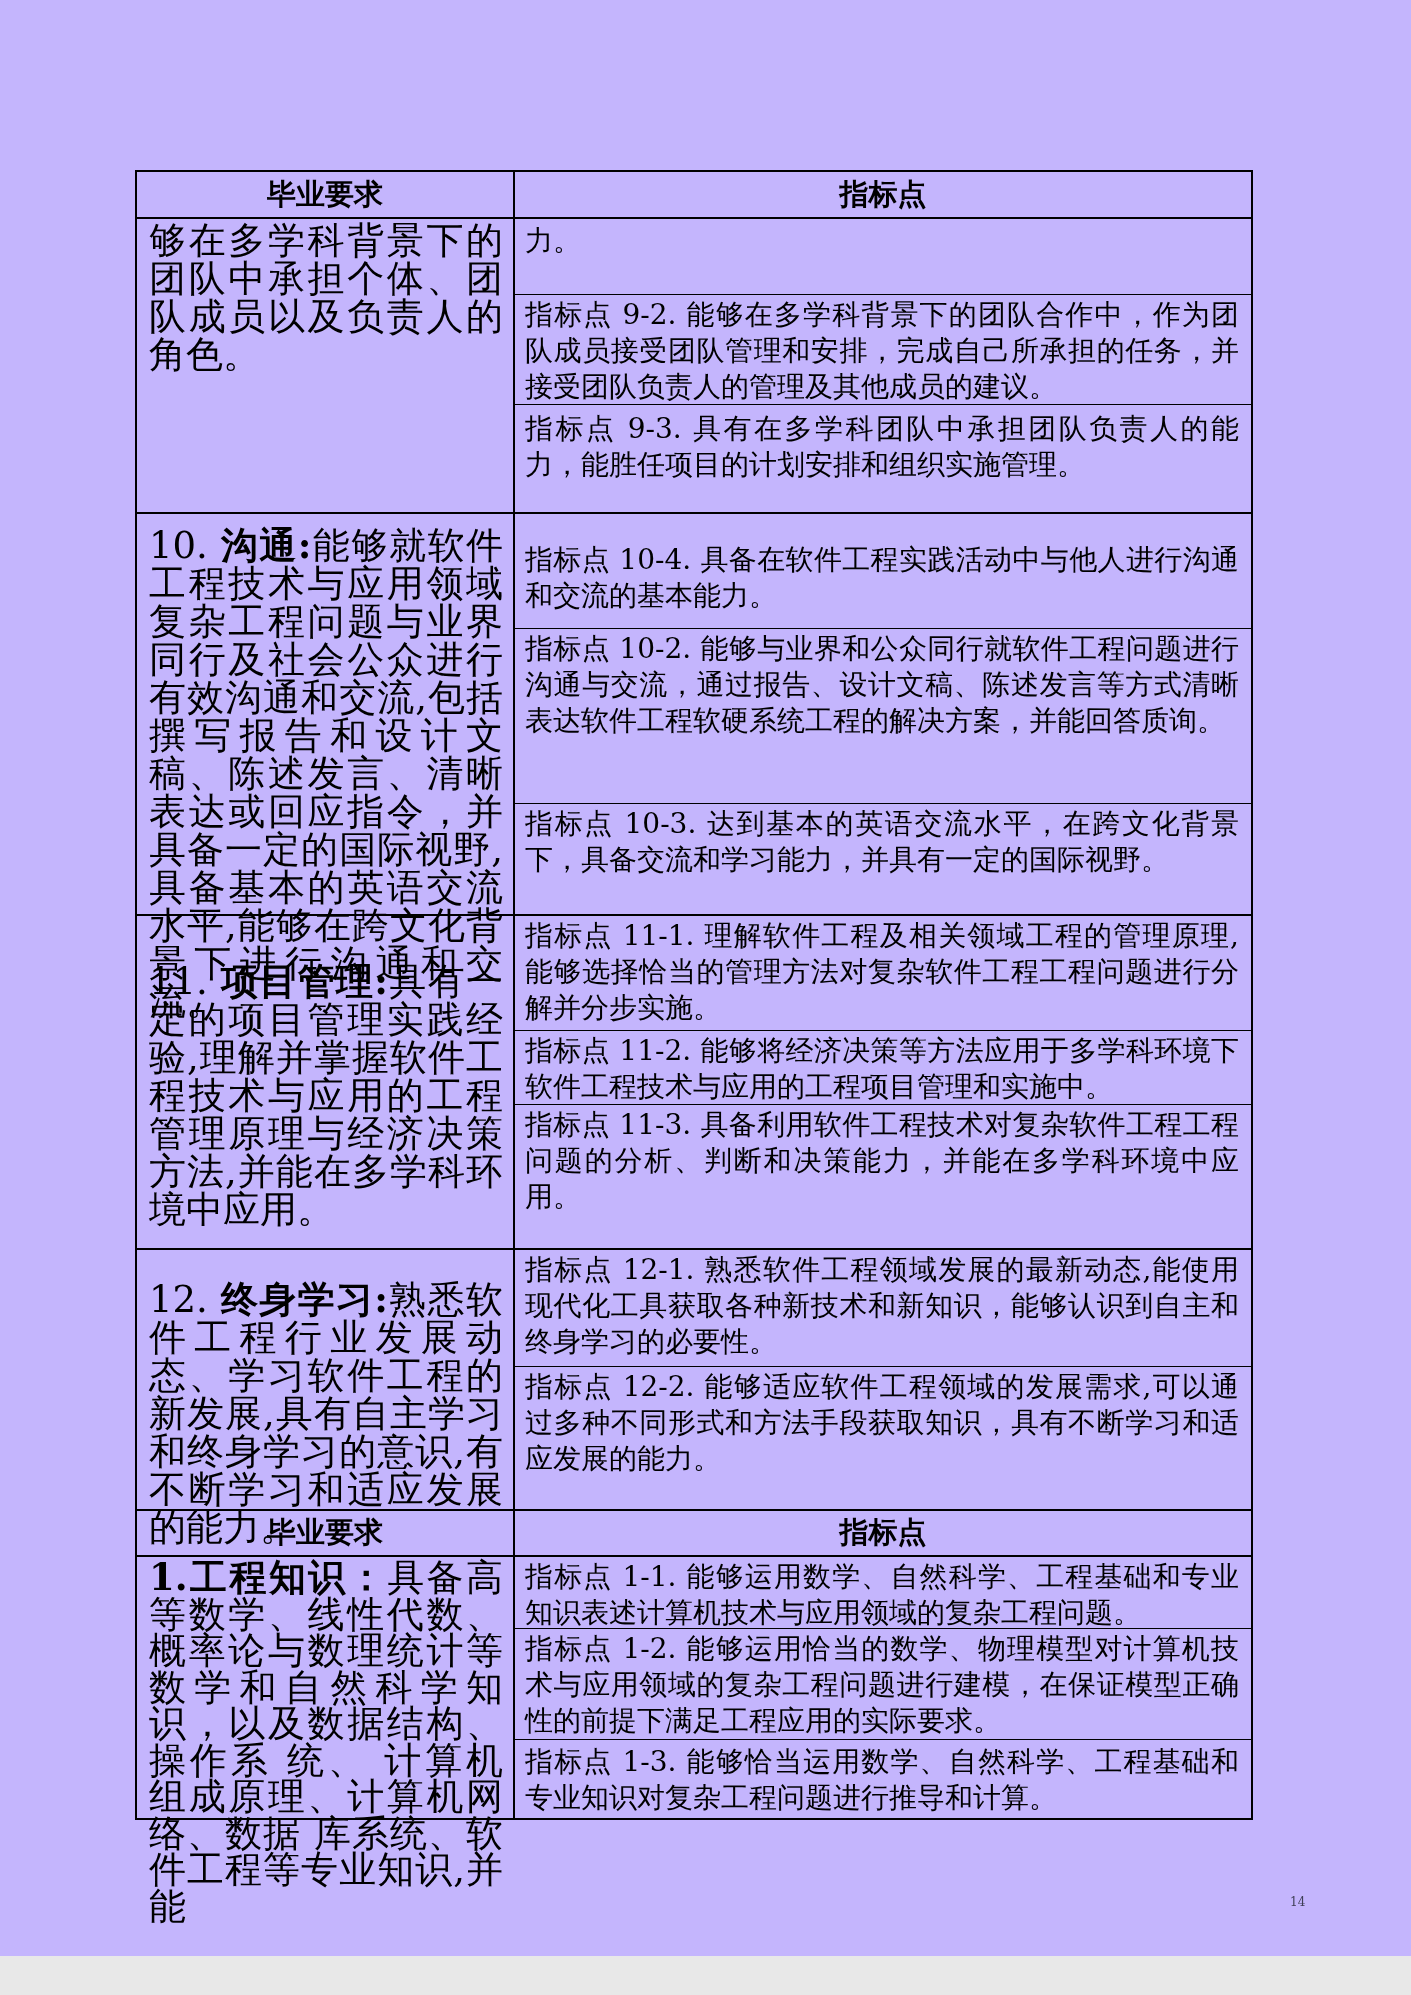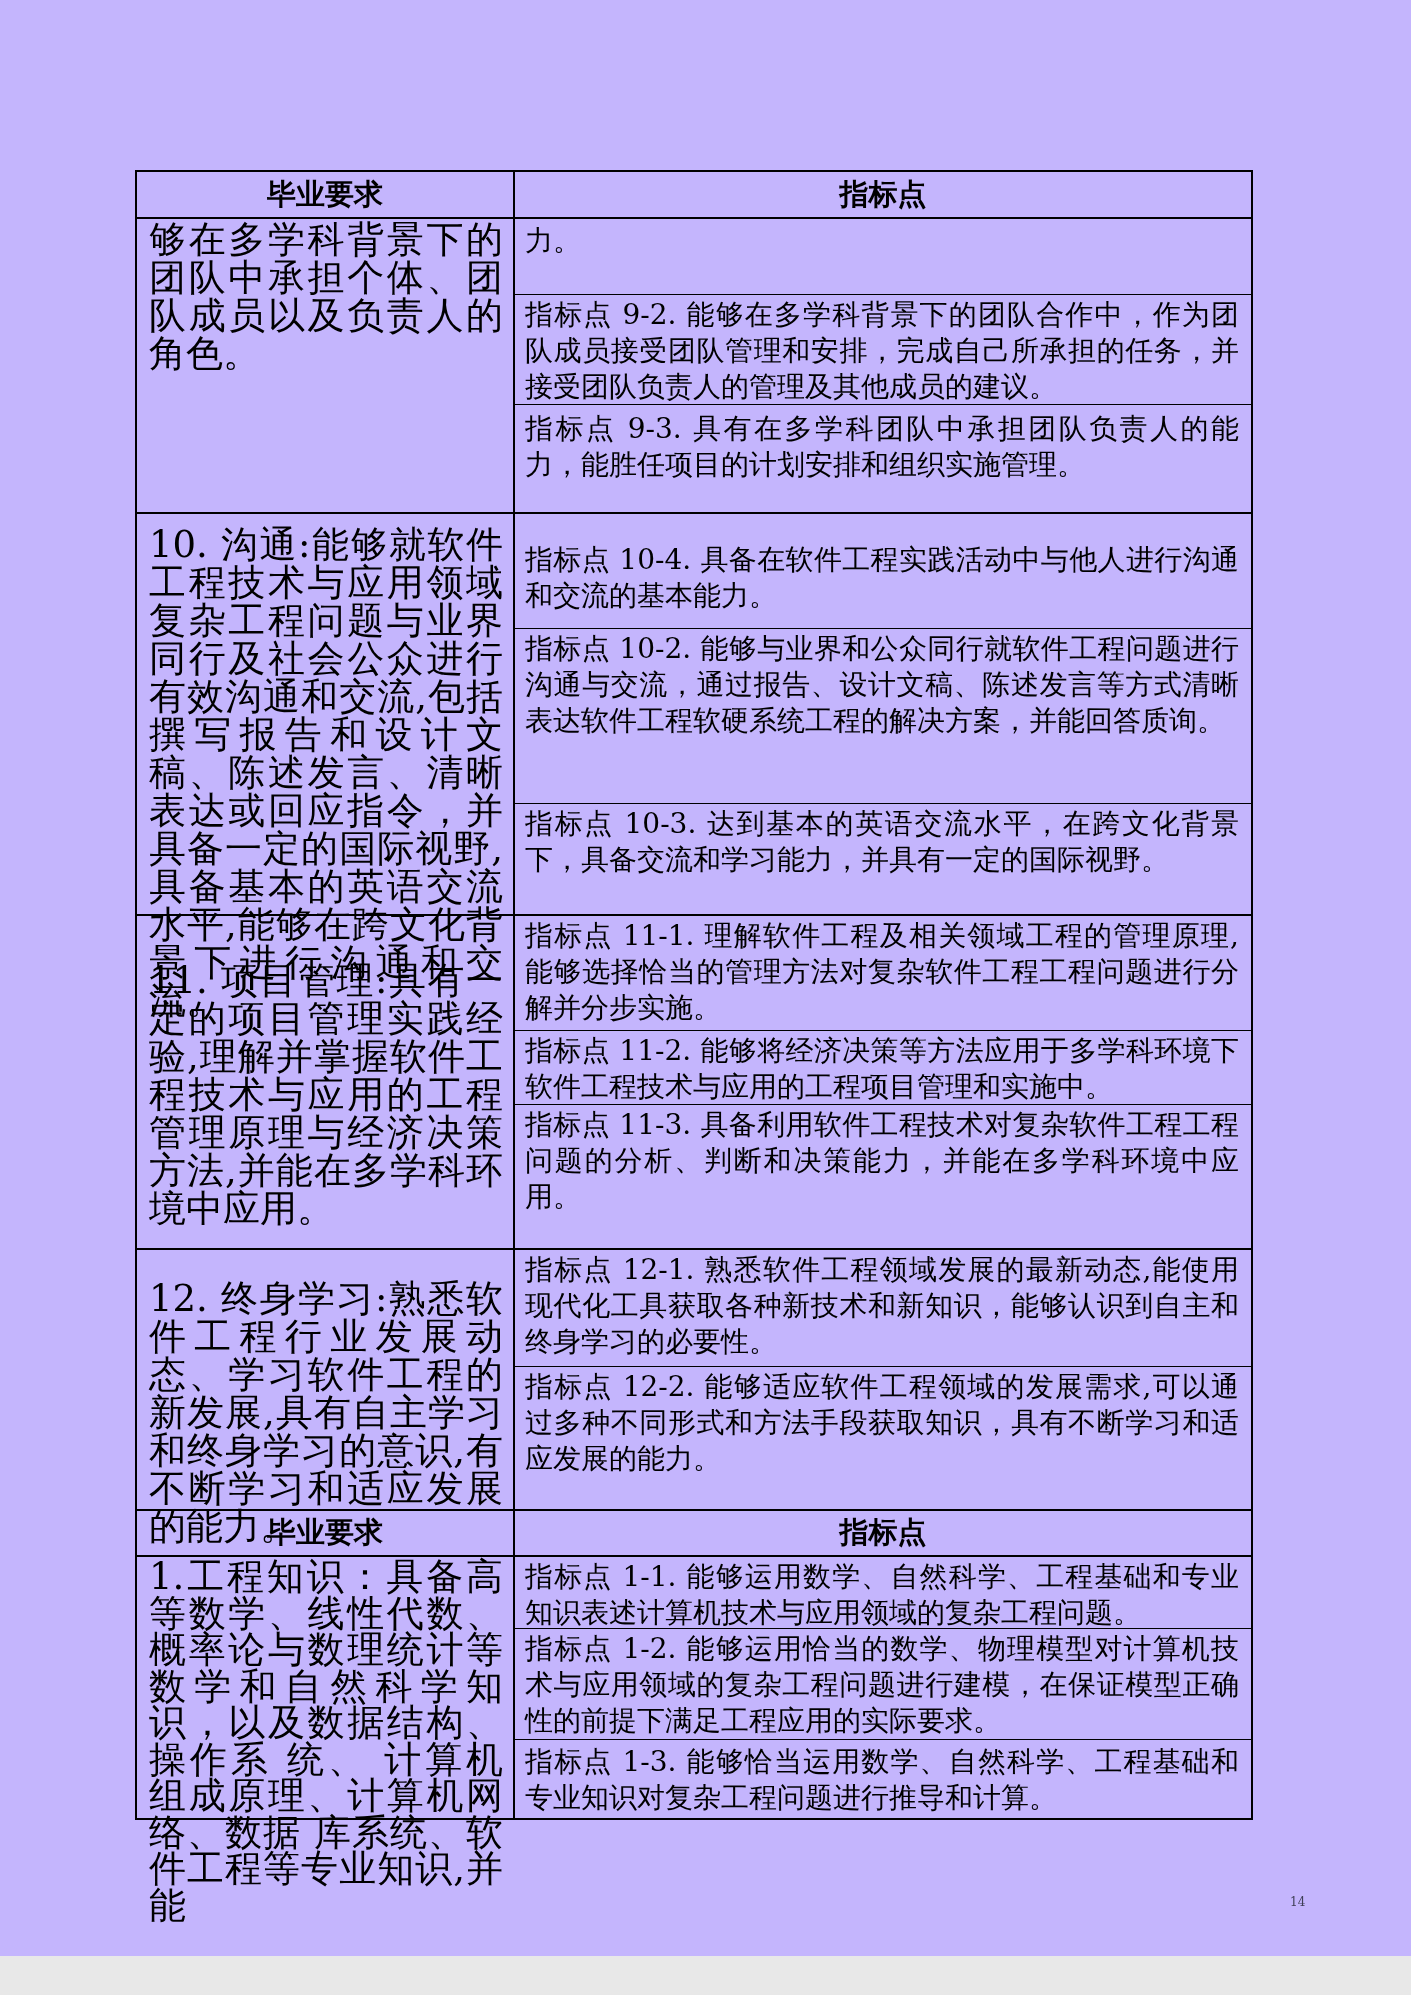--- a/index.html
+++ b/index.html
@@ -43,21 +43,21 @@
     border-top:1.5px solid #000;
   }
   .ind-cell.first{border-top:none;}
   .page-number{
     position:absolute;
     left:1290px;top:1895px;
     font-size:12px;
     color:#3f3f56;
     font-family:"DejaVu Serif", serif;
   }
-  b{font-weight:normal;}
+  b{font-weight:bold;}
 </style>
 </head>
 <body>
 
 <div class="page">
 
   <div class="doc-table">
 
     <div class="hdr-row">
       <div class="hdr-cell hdr-left">毕业要求</div>

